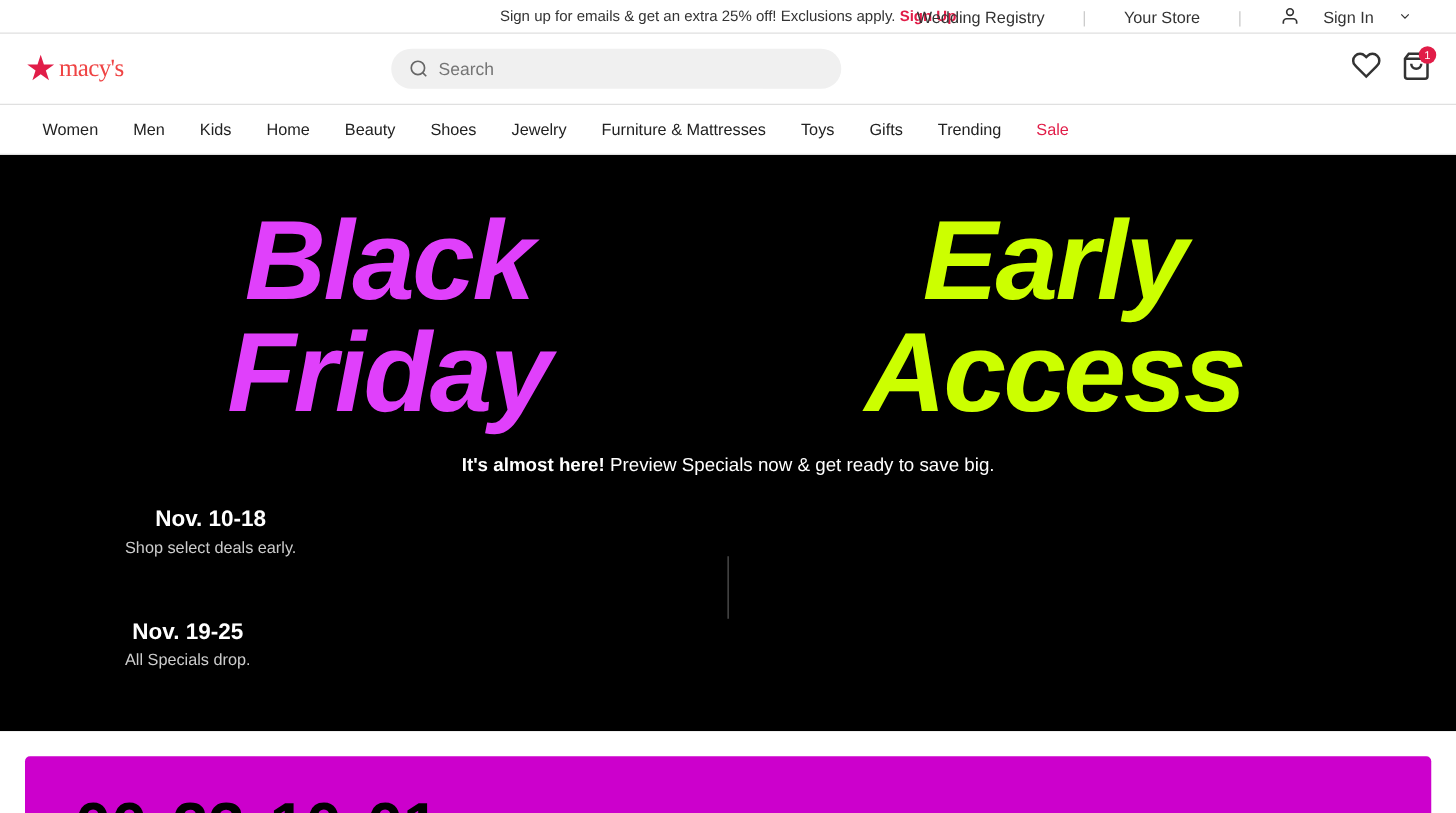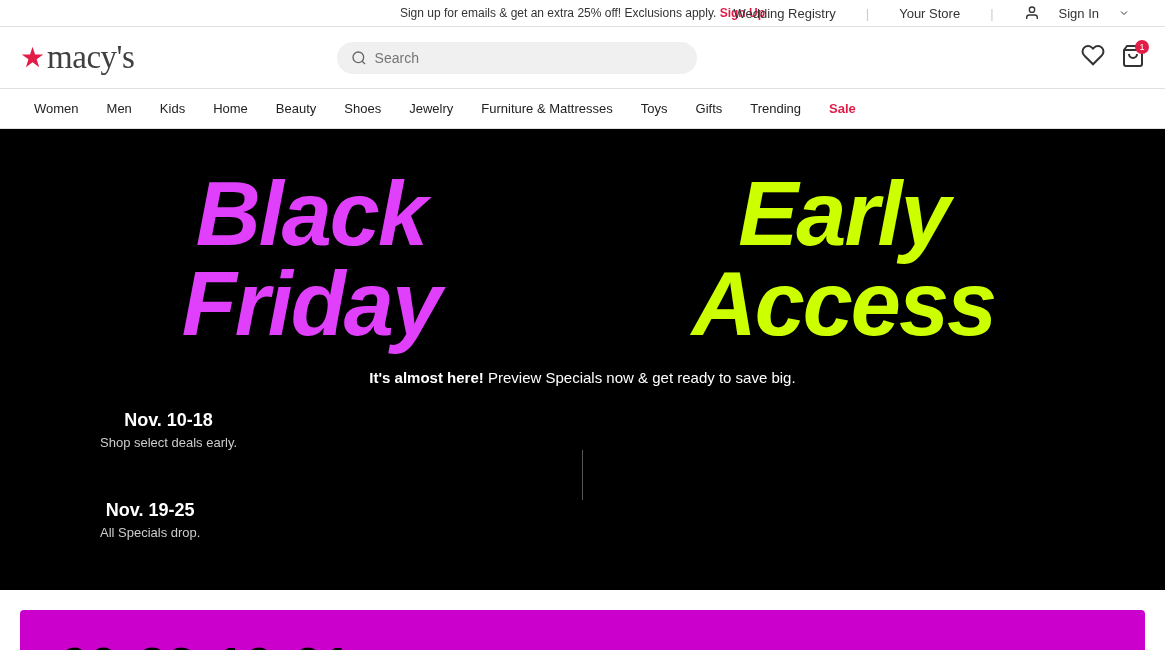--- a/index.html
+++ b/index.html
@@ -46,23 +46,23 @@
       gap: 2px;
       text-decoration: none;
       flex-shrink: 0;
     }
     .logo-star {
       color: #e11d48;
       font-size: 28px;
       line-height: 1;
     }
     .logo-text {
-      font-size: 33px;
+      font-size: 20px;
       font-weight: 400;
-      color: #404040;
+      color: #ef4444;
       font-family: 'Georgia', serif;
       letter-spacing: -0.5px;
     }
     .header-search {
       flex: 1;
       max-width: 360px;
       margin: 0 auto;
     }
     .search-box {
       display: flex;
@@ -125,21 +125,21 @@
     }
     .nav-item {
       padding: 12px 14px;
       font-size: 13px;
       color: #222;
       cursor: pointer;
       white-space: nowrap;
       text-decoration: none;
       font-weight: 500;
     }
-    .nav-item.sale { color: #e11d48; font-weight: 700; }
+    .nav-item.sale { color: #e11d48; font-weight: 400; }
 
     
     .hero {
       background: #000;
       padding: 40px 60px 50px;
       text-align: center;
       min-height: 300px;
     }
     .hero-title {
       display: flex;

